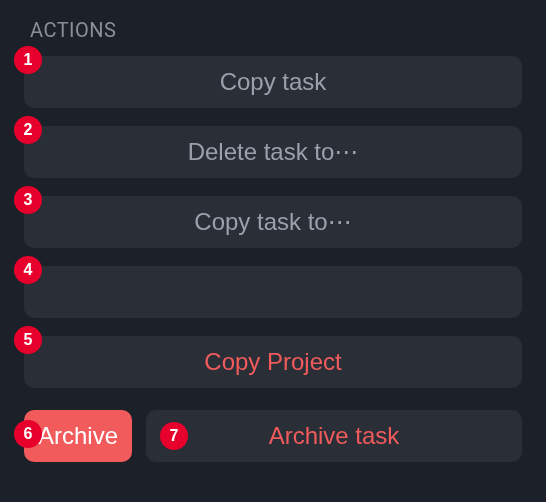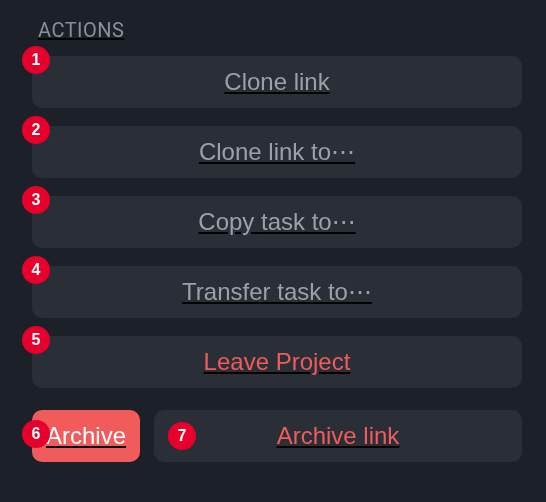--- a/index.html
+++ b/index.html
@@ -4,22 +4,21 @@
 <style>
   * { box-sizing: border-box; margin: 0; padding: 0; }
   html, body {
     width: 546px;
     height: 502px;
     background: #1c2028;
     font-family: -apple-system, BlinkMacSystemFont, "Segoe UI", Roboto, sans-serif;
     overflow: hidden;
   }
   .container {
-    padding: 18px 24px 24px 32px;
-    text-decoration: underline;
+    padding: 18px 24px 24px 24px;
   }
   .section-title {
     color: #8a8f98;
     font-size: 20px;
     font-weight: 400;
     letter-spacing: 0.5px;
     margin-bottom: 14px;
     margin-left: 6px;
   }
   .action-btn {
@@ -96,46 +95,45 @@
   .bottom-row .archive-btn .badge { left: 14px; top: 12px; }
 </style>
 </head>
 <body>
 
 <div class="container">
   <div class="section-title">ACTIONS</div>
 
   <button class="action-btn">
     <span class="badge">1</span>
-    <span>Clone link</span>
+    <span>Copy task</span>
   </button>
 
   <button class="action-btn">
     <span class="badge">2</span>
-    <span>Clone link to⋯</span>
+    <span>Delete task to⋯</span>
   </button>
 
   <button class="action-btn">
     <span class="badge">3</span>
     <span>Copy task to⋯</span>
   </button>
 
   <button class="action-btn">
     <span class="badge">4</span>
-    <span>Transfer task to⋯</span>
   </button>
 
   <button class="action-btn danger-text">
     <span class="badge">5</span>
-    <span>Leave Project</span>
+    <span>Copy Project</span>
   </button>
 
   <div class="bottom-row">
     <button class="delete-btn">
       <span class="badge">6</span>
       <span>Archive</span>
     </button>
     <button class="archive-btn">
       <span class="badge">7</span>
-      <span>Archive link</span>
+      <span>Archive task</span>
     </button>
   </div>
 </div>
 
 </body></html>

